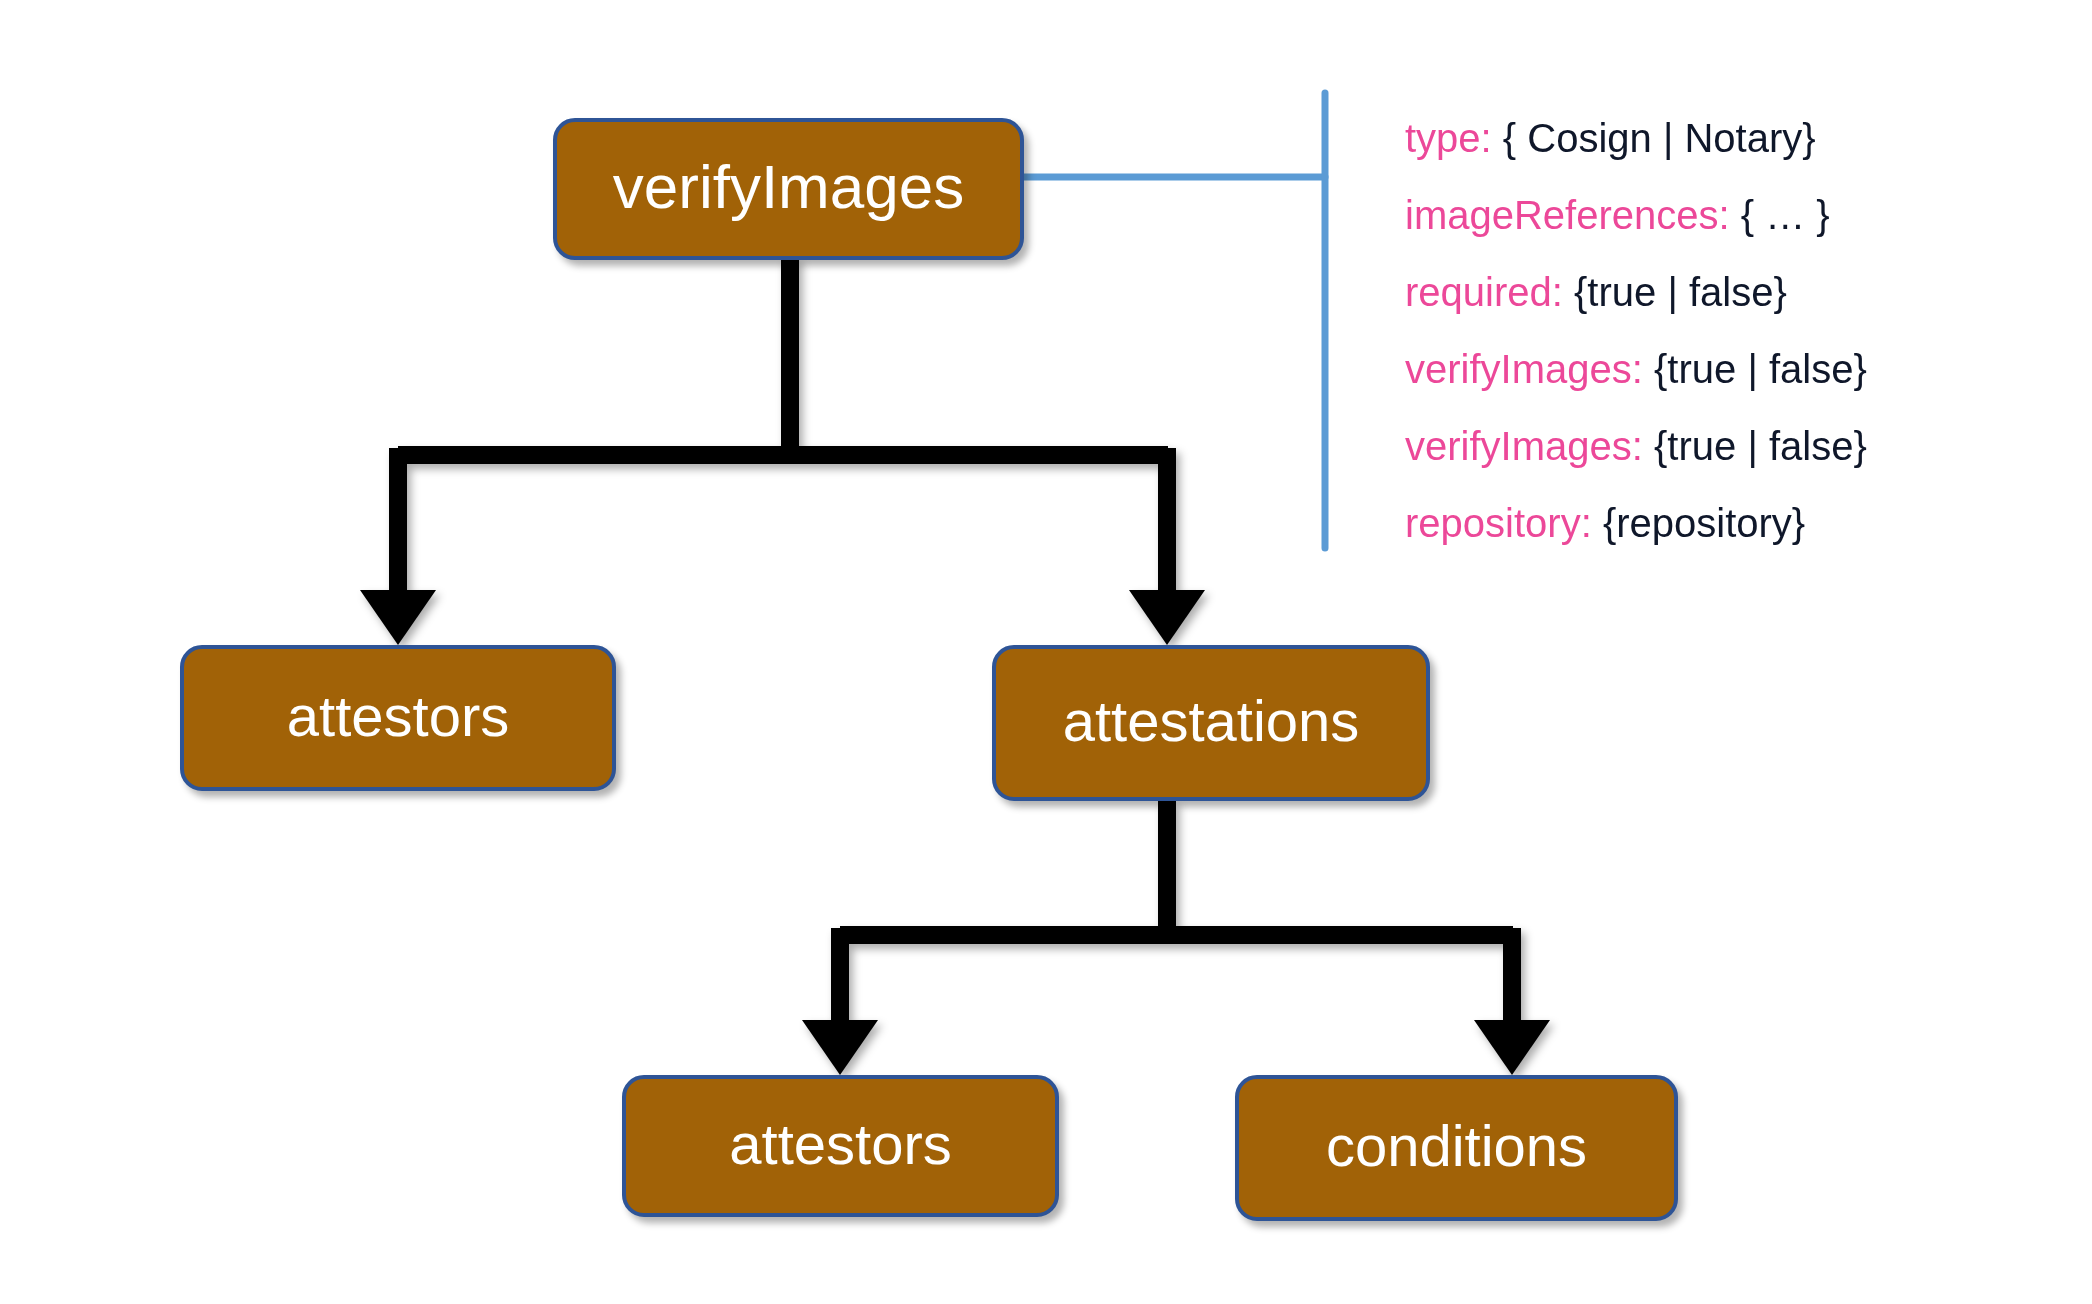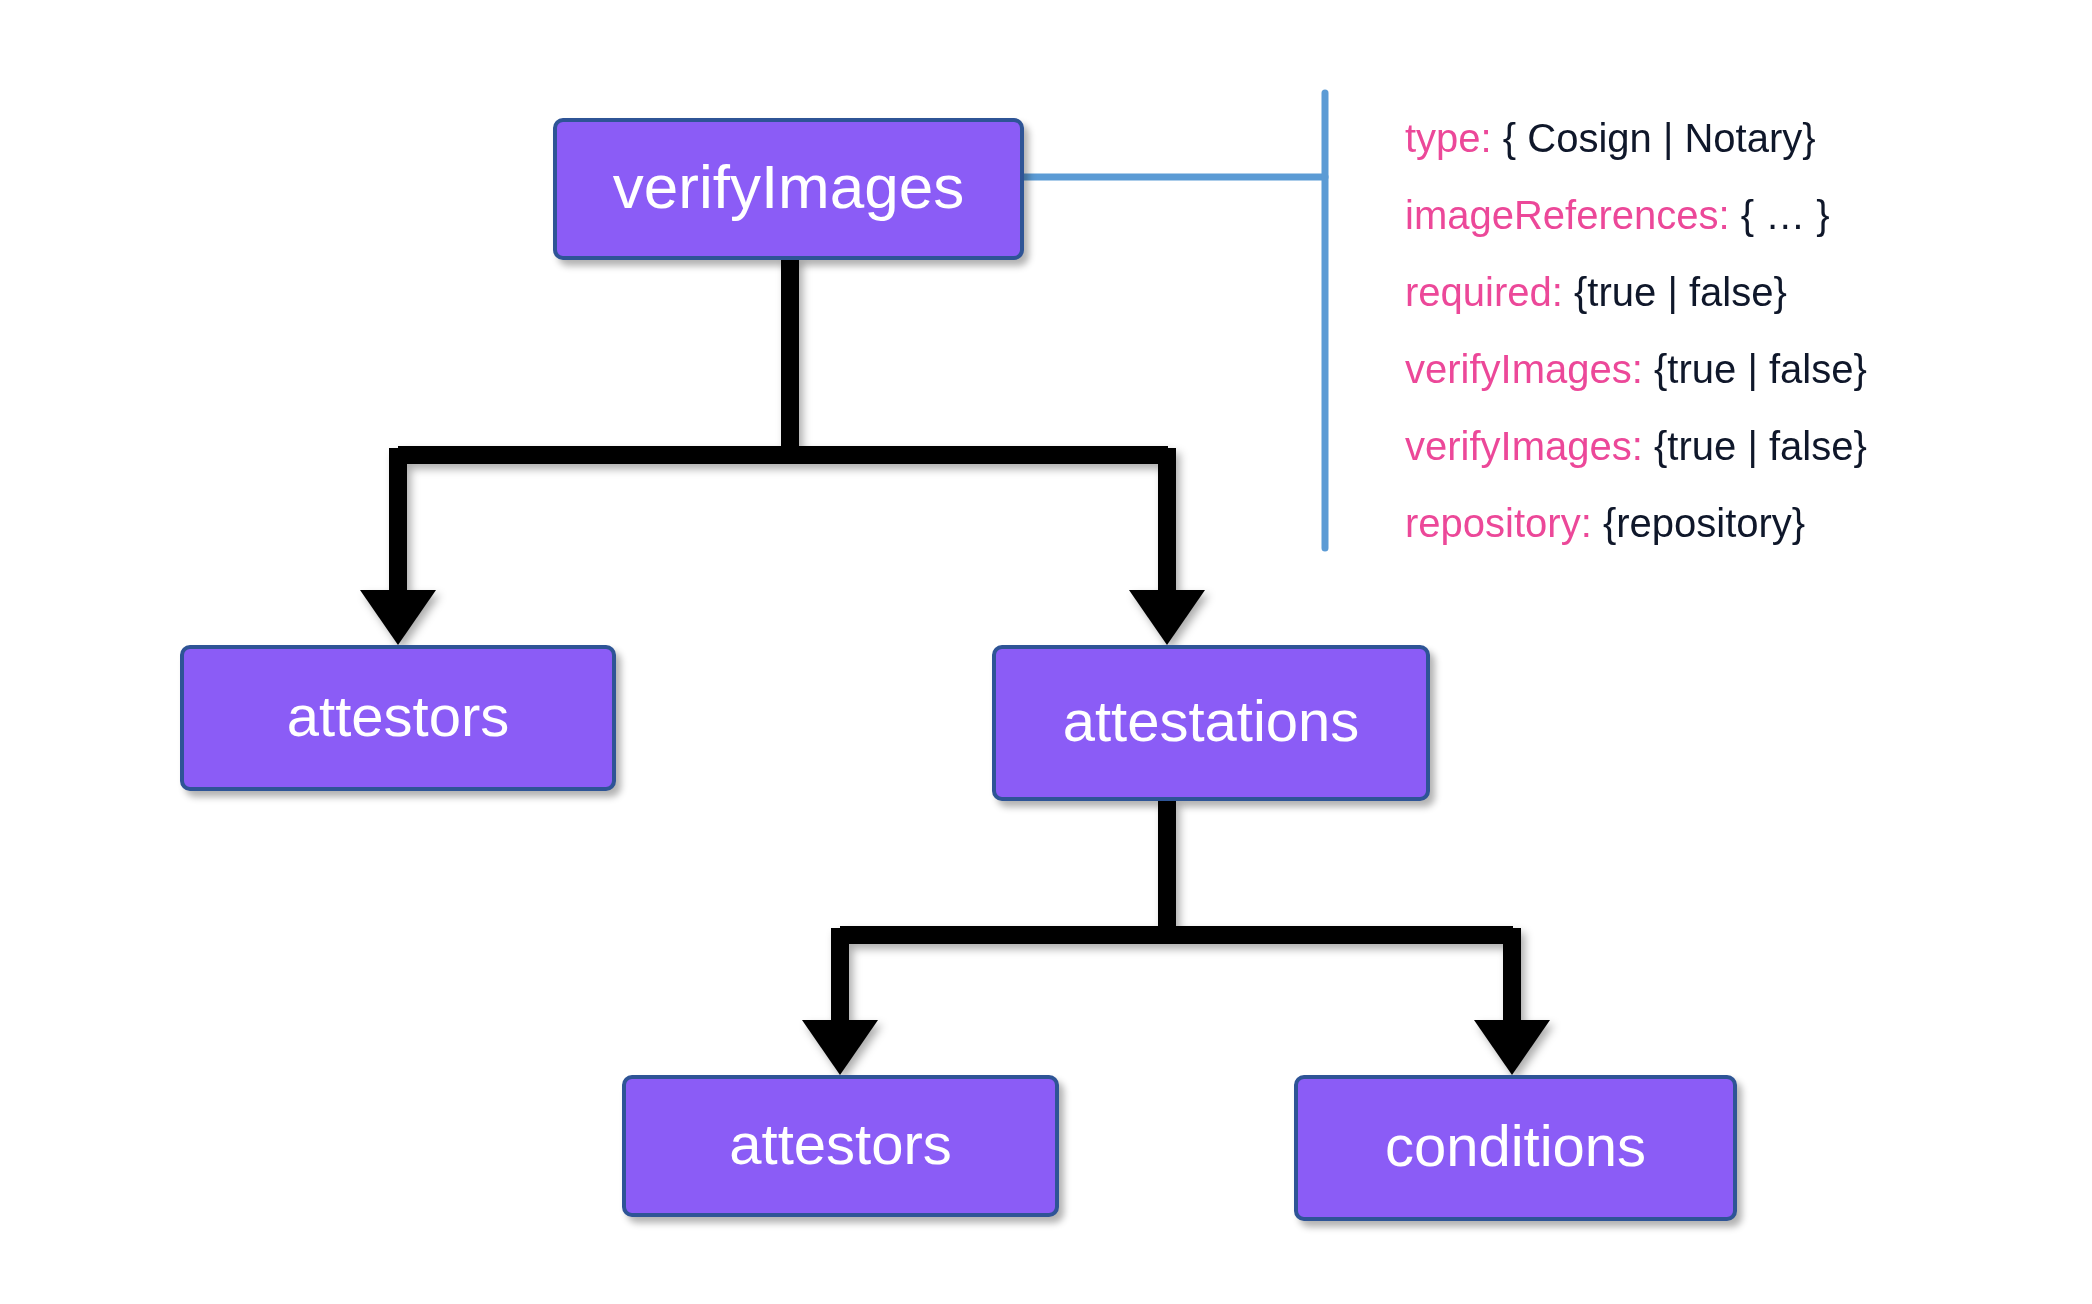--- a/index.html
+++ b/index.html
@@ -23,23 +23,23 @@
     left: 0;
     top: 0;
     width: 2092px;
     height: 1304px;
     pointer-events: none;
   }
   
   .node {
     position: absolute;
     box-sizing: border-box;
-    background: #8b5cf6;
+    background: #a16207;
     border: 4px solid #2E5496;
-    border-radius: 10px;
+    border-radius: 22px;
     display: flex;
     align-items: center;
     justify-content: center;
     color: #FFFFFF;
     font-family: "Liberation Sans", sans-serif;
     font-weight: 400;
     letter-spacing: 0px;
     box-shadow: 5px 6px 7px rgba(0,0,0,0.30);
     z-index: 3;
   }
@@ -64,21 +64,21 @@
     width: 438px; height: 156px;
     font-size: 58px;
     margin-left: 44px;
   }
   #node-attestors-2 {
     left: 622px;  top: 1075px;
     width: 437px; height: 142px;
     font-size: 58px;
   }
   #node-conditions {
-    left: 1294px; top: 1075px;
+    left: 1235px; top: 1075px;
     width: 443px; height: 146px;
     font-size: 58px;
   }
 
   
   #properties {
     position: absolute;
     left: 1405px;
     top: 100px;
     width: 640px;

